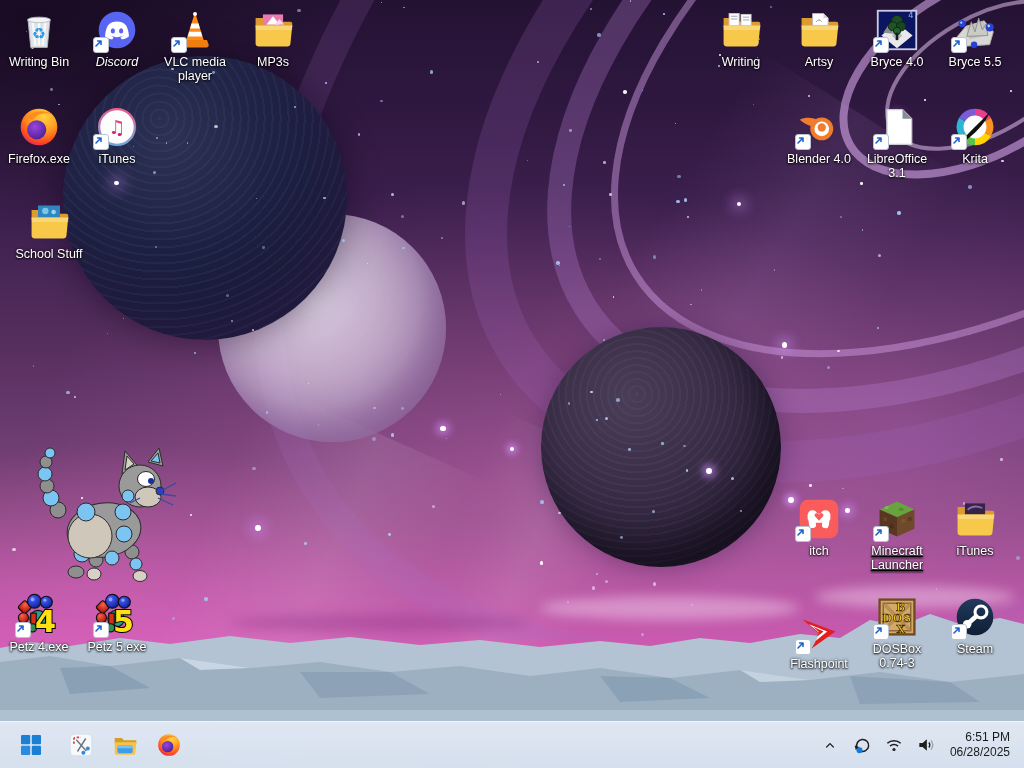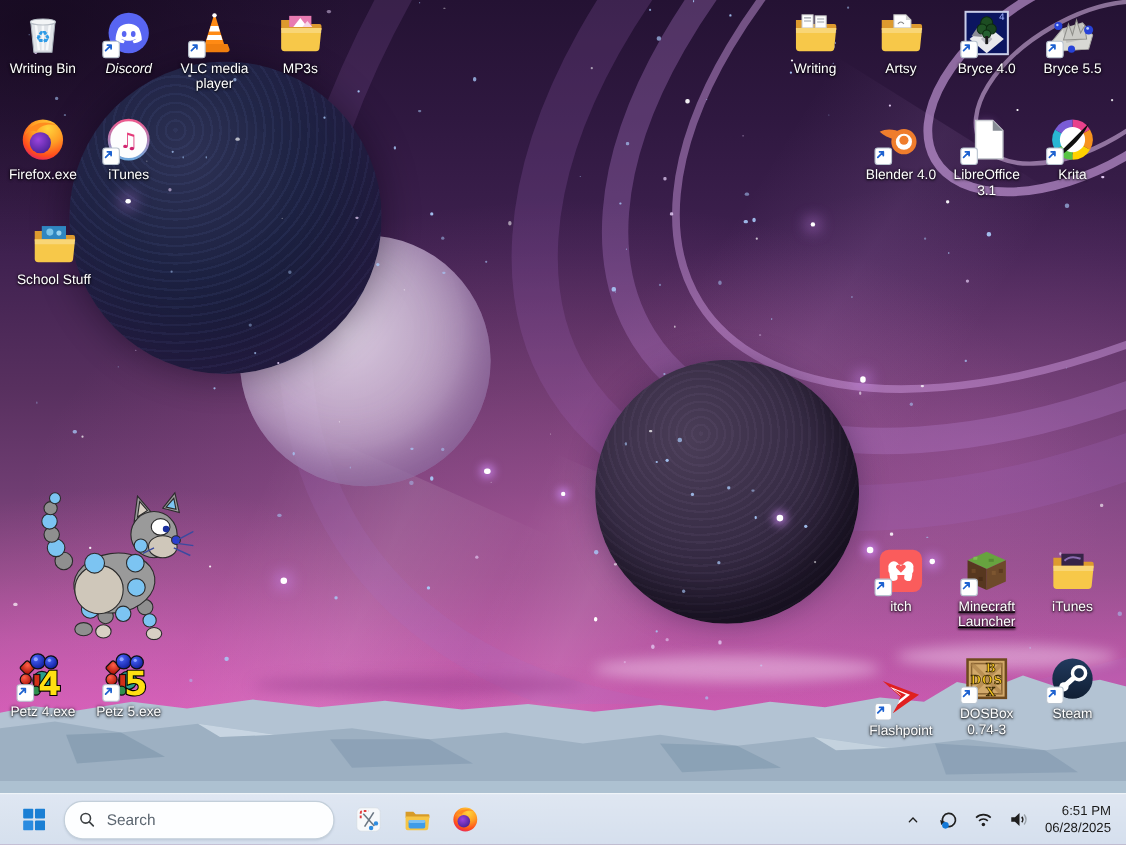--- a/index.html
+++ b/index.html
@@ -727,27 +727,20 @@
 <div class="taskbar">
   <div class="tb-left">
     <div class="tb-btn">
       <svg width="20" height="20" viewBox="0 0 20 20">
         <rect x="0" y="0" width="9.2" height="9.2" rx="1" fill="#1b7fd4"></rect>
         <rect x="10.8" y="0" width="9.2" height="9.2" rx="1" fill="#1b7fd4"></rect>
         <rect x="0" y="10.8" width="9.2" height="9.2" rx="1" fill="#2a8be0"></rect>
         <rect x="10.8" y="10.8" width="9.2" height="9.2" rx="1" fill="#1b7fd4"></rect>
       </svg>
     </div>
-    <div class="searchbox">
-      <svg width="16" height="16" viewBox="0 0 22 22">
-        <circle cx="9.5" cy="9.5" r="6" fill="none" stroke="#3c4043" stroke-width="2"></circle>
-        <line x1="14" y1="14" x2="19" y2="19" stroke="#3c4043" stroke-width="2" stroke-linecap="round"></line>
-      </svg>
-      <input placeholder="Search" style="">
-    </div>
     <div id="pinned" style="display:flex;align-items:center;gap:6px;margin-left:4px;">
         <div class="tb-btn">
           <span style="display:flex">
             <svg width="26" height="26" viewBox="0 0 44 44">
     <rect x="4" y="4" width="36" height="36" rx="7" fill="#f7f9fb" stroke="#d2dae1"></rect>
     <path d="M10,20 V12 a3,3 0 0 1 3,-3 h9" fill="none" stroke="#e03e3e" stroke-width="3" stroke-dasharray="4 3"></path>
     <line x1="14" y1="13" x2="31" y2="32" stroke="#6a7682" stroke-width="2.4"></line>
     <line x1="30" y1="11" x2="16" y2="33" stroke="#6a7682" stroke-width="2.4"></line>
     <circle cx="33.5" cy="28" r="3.4" fill="#2f8de0"></circle>
               <circle cx="26" cy="35" r="3.4" fill="#2f8de0"></circle>

